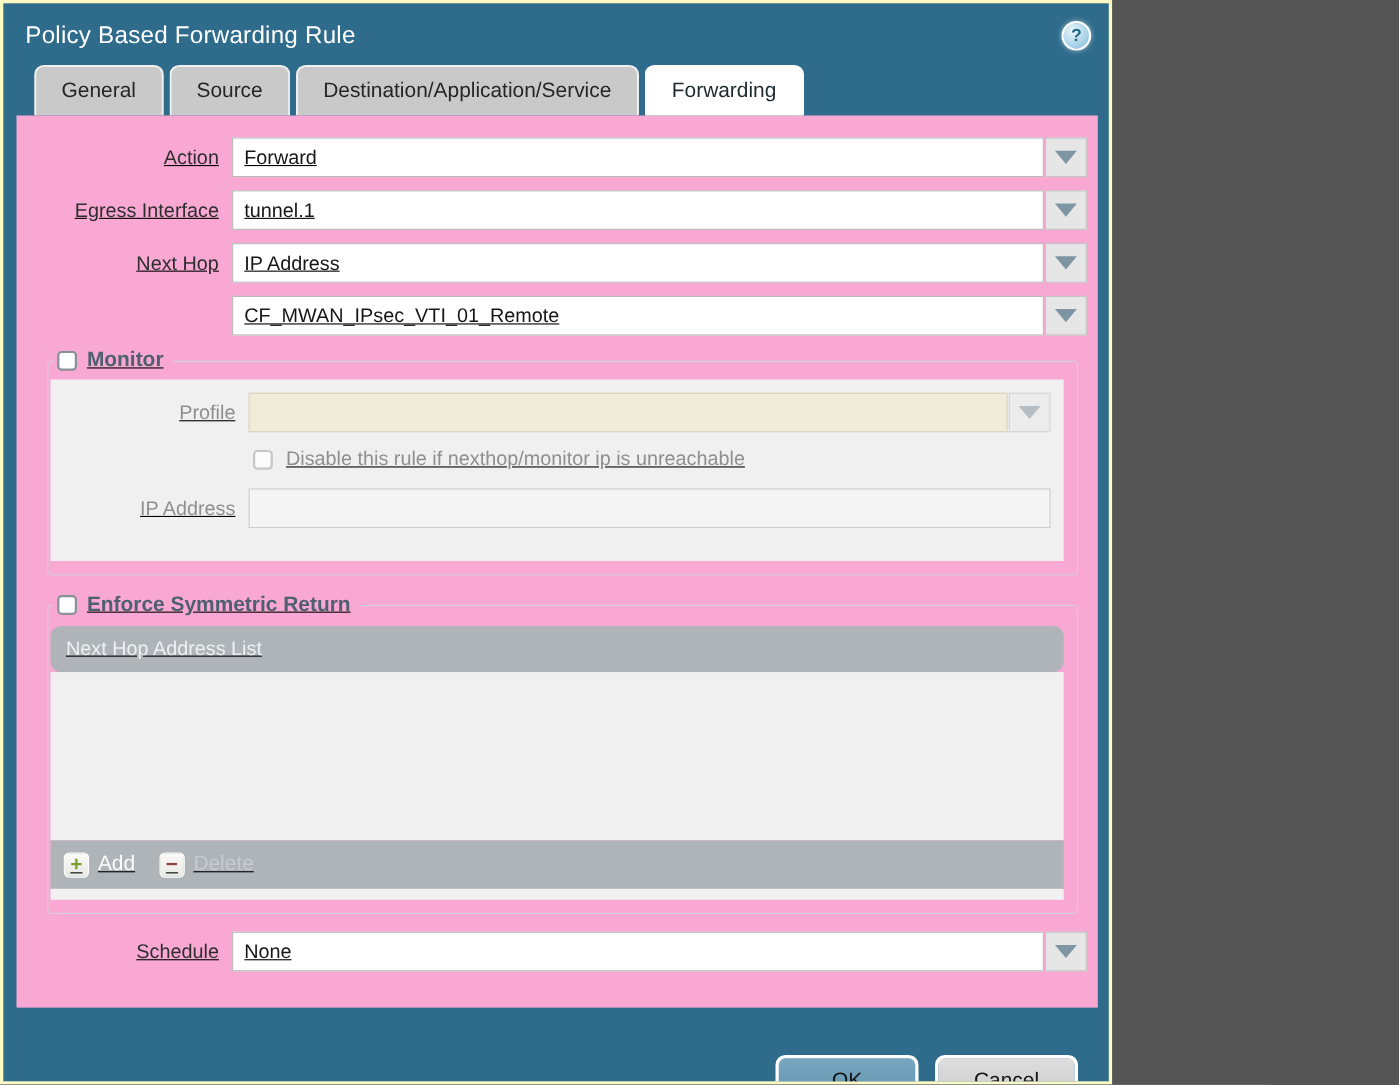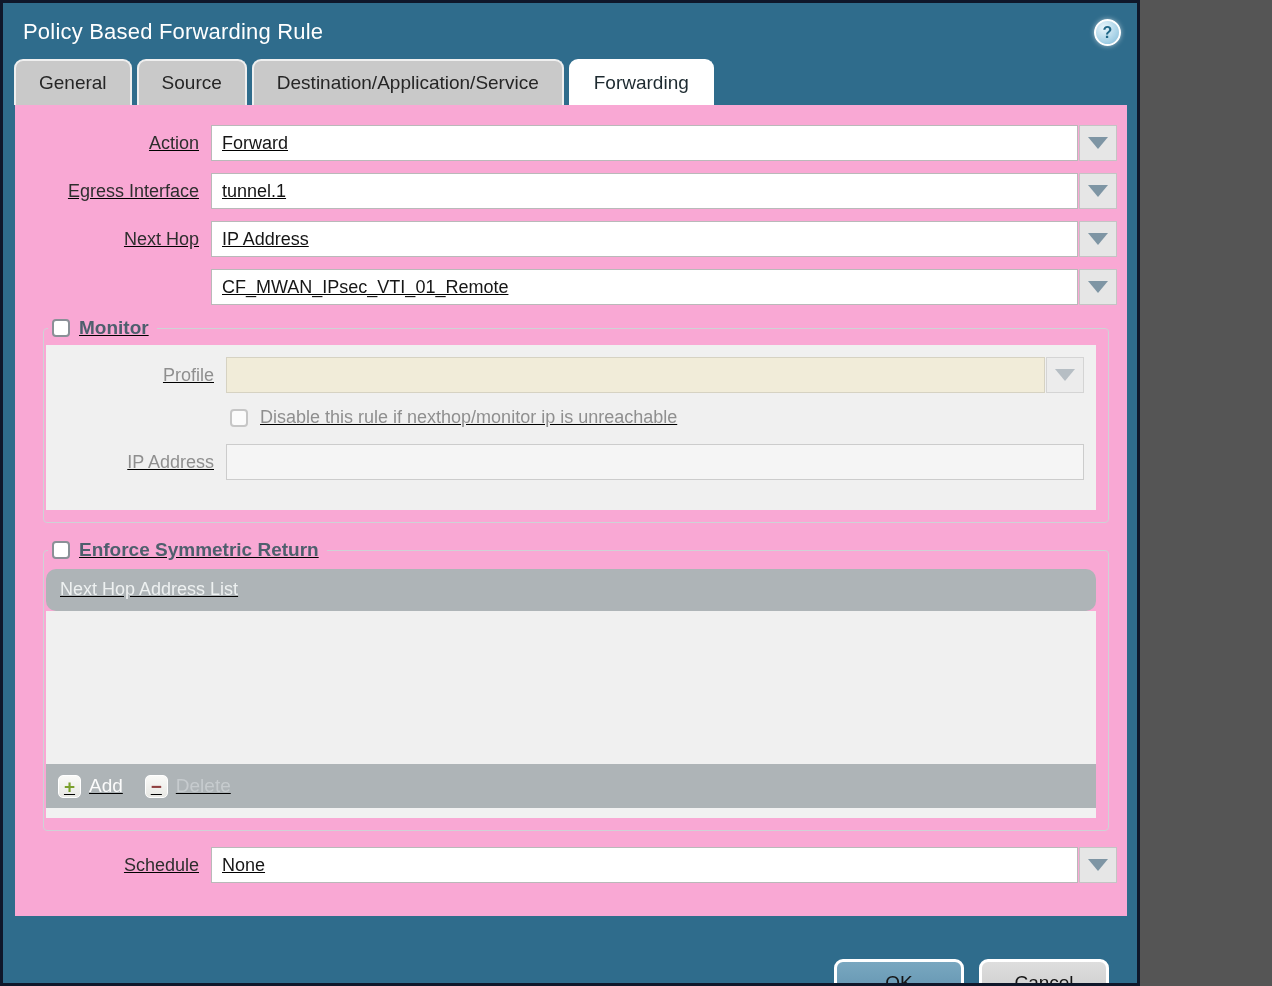--- a/index.html
+++ b/index.html
@@ -1,41 +1,41 @@
 <!DOCTYPE html>
 <html><head>
 <meta charset="utf-8">
 <style>
   * { box-sizing: border-box; margin: 0; padding: 0; }
   html,body { background:#555; }
   body { font-family: "Liberation Sans", sans-serif; }
 
   .frame {
-    width: 1140px; height: 986px;
+    width: 1011px; height: 986px;
     background: #2f6c8c;
-    border: 3px solid #0f172a;
+    border: 3px solid #fef9c3;
     position: relative;
     overflow: hidden;
   }
 
   
   .titlebar { display:flex; align-items:flex-start; padding: 16px 16px 0 20px; }
   .title { color:#ffffff; font-size: 22px; font-weight: 400; letter-spacing: .2px; }
   .help {
     margin-left:auto; width:27px; height:27px; border-radius:50%;
     background: radial-gradient(circle at 35% 30%, #eaf6fc, #9fcde4 70%, #7db6d4);
     border: 2px solid #ffffff;
     color:#1f6687; font-weight:bold; font-size:16px;
     display:flex; align-items:center; justify-content:center;
     box-shadow: 0 0 5px rgba(255,255,255,.55);
     cursor: pointer;
   }
 
   
-  .tabs { display:flex; align-items:center; gap:5px; padding: 13px 0 0 11px; }
+  .tabs { display:flex; align-items:center; gap:5px; padding: 13px 0 0 28px; }
   .tab {
     background:#c9c9c9; color:#262626;
     border: 2px solid #efefef; border-bottom: none;
     border-radius: 9px 9px 0 0;
     padding: 11px 23px 11px 23px;
     font-size: 19px;
     cursor: pointer;
     white-space: nowrap;
   }
   .tab.active { background:#ffffff; color:#1d2a30; border-color:#ffffff; position:relative; z-index:2; }

